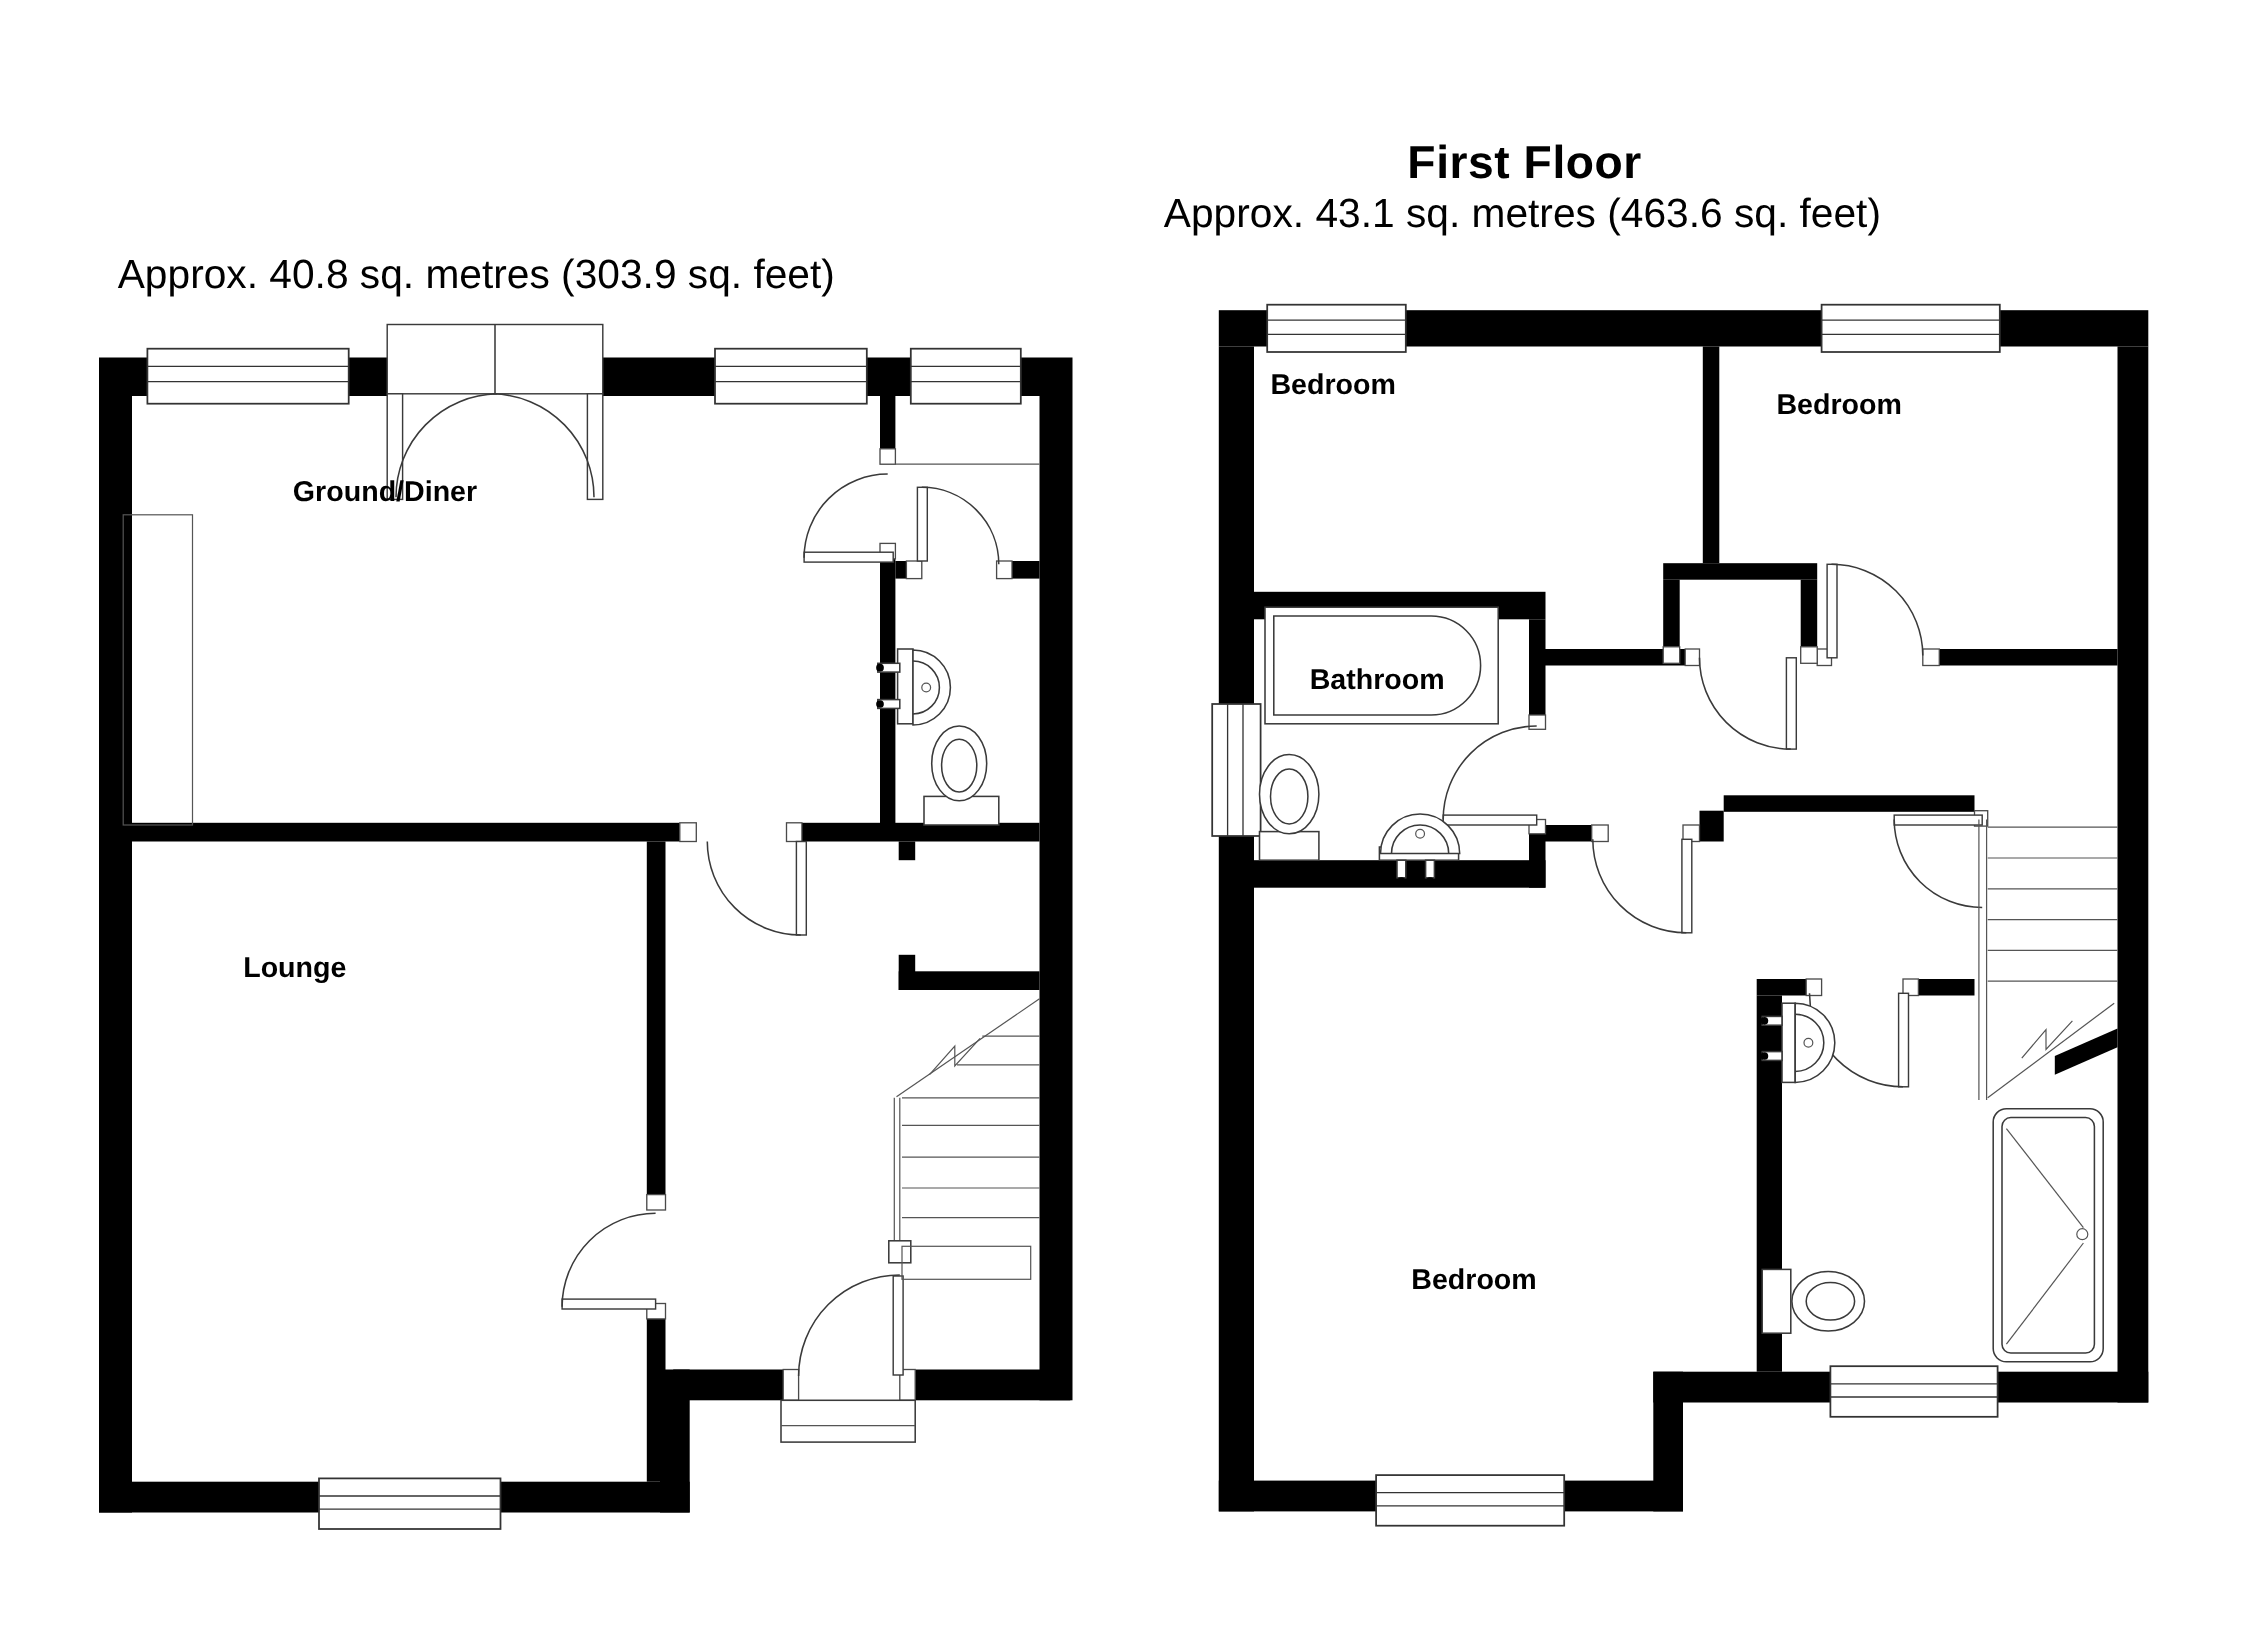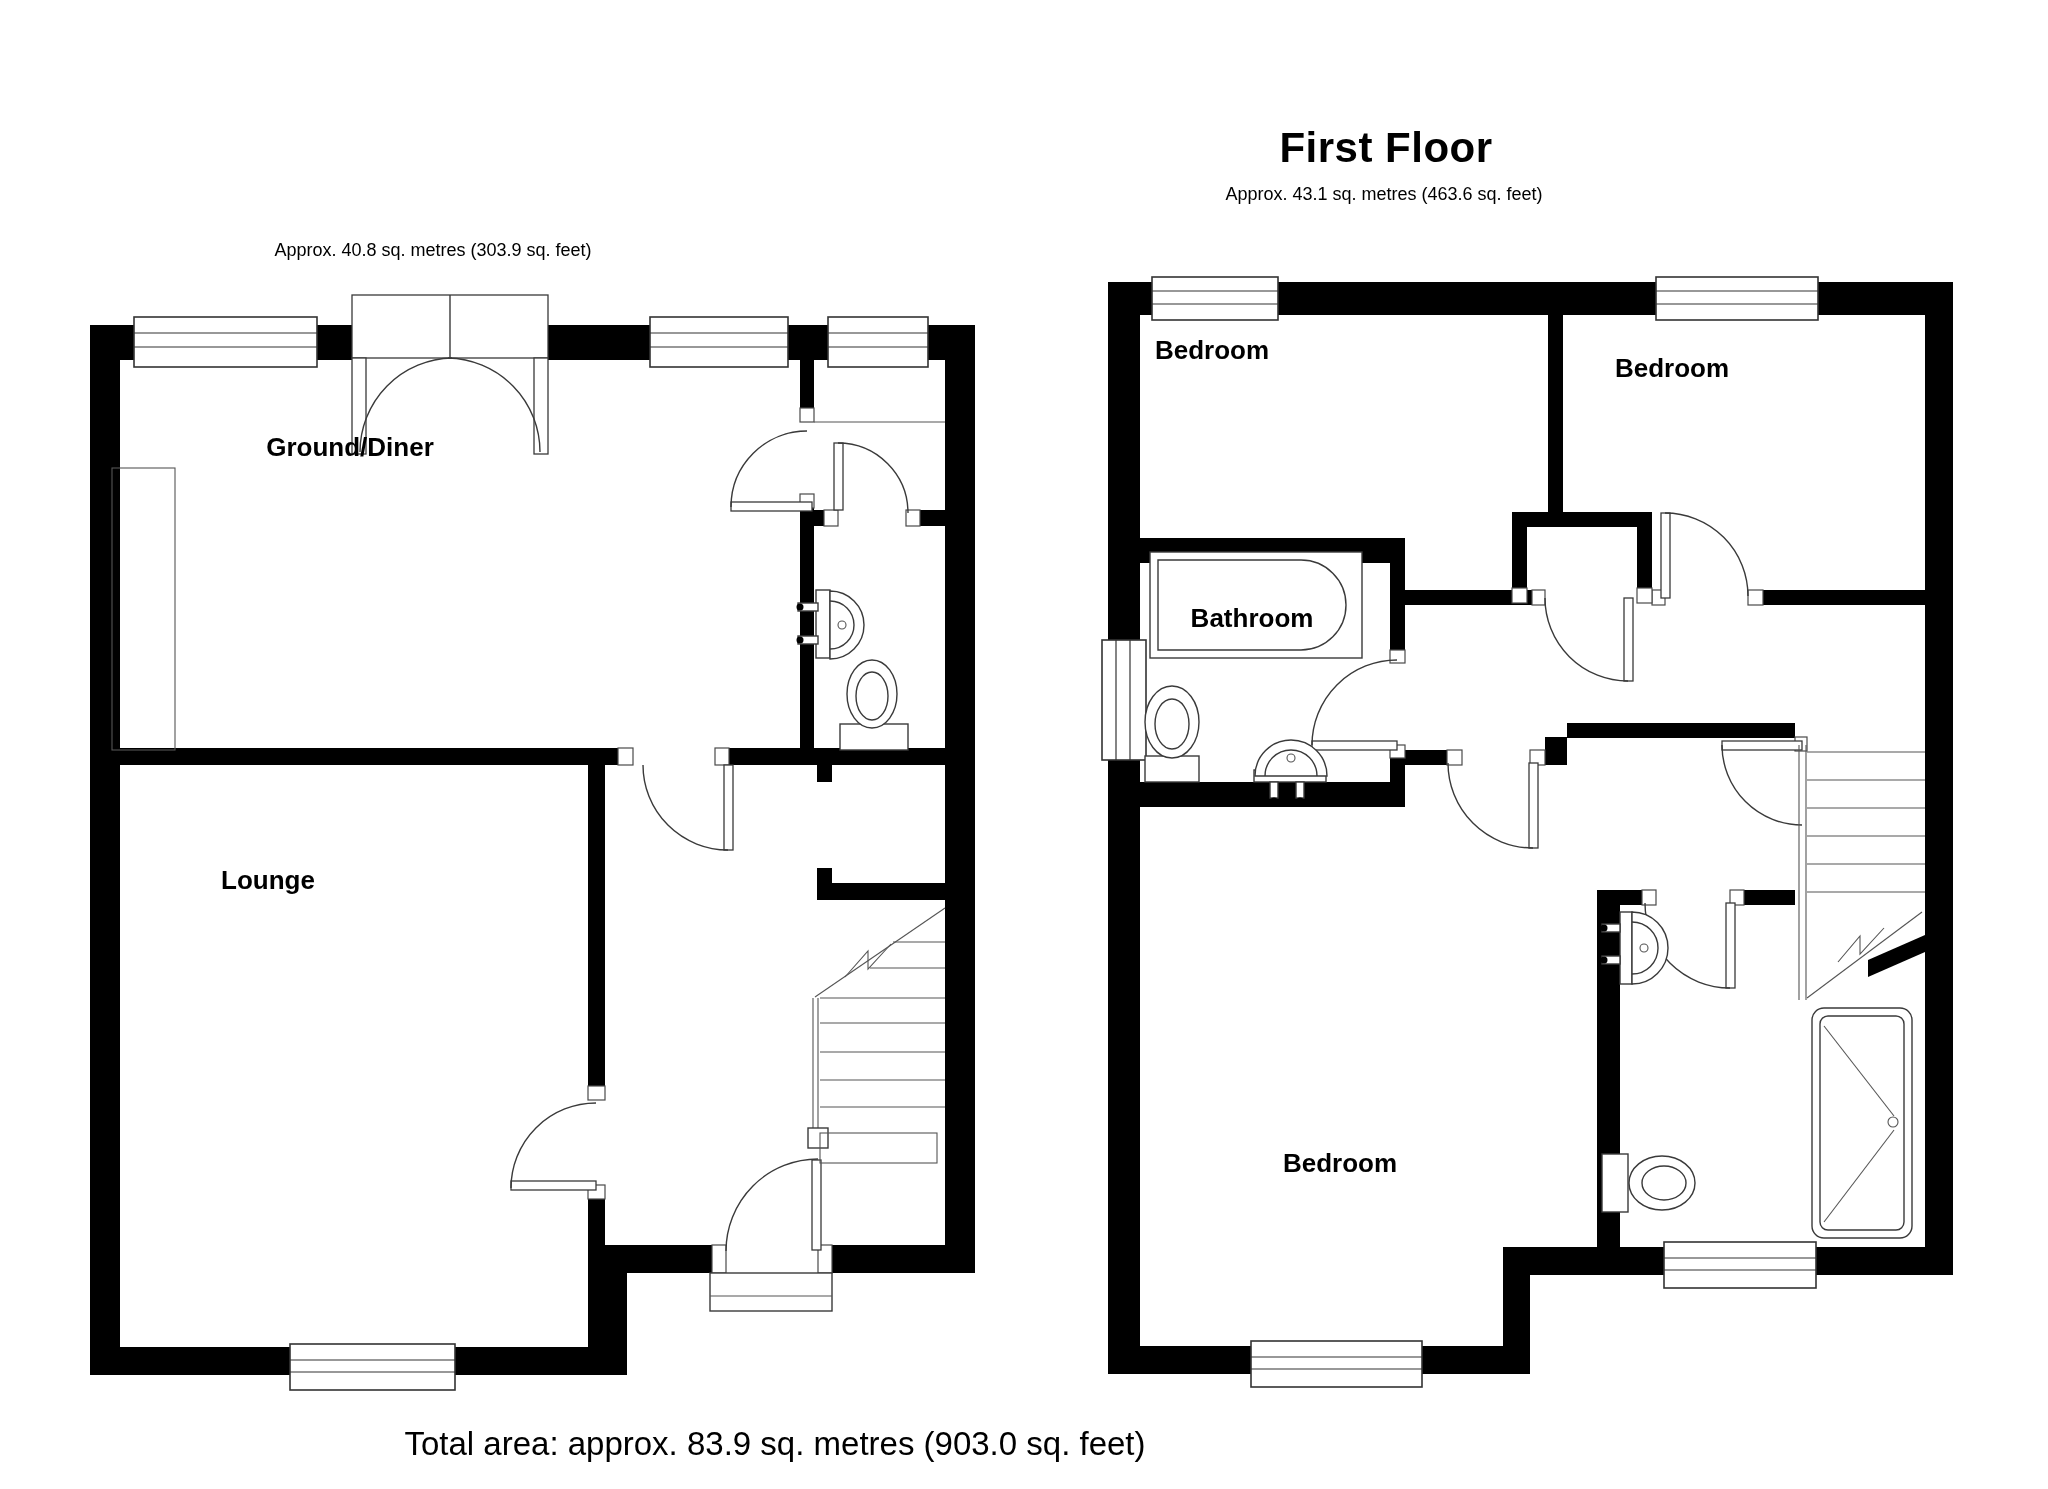--- a/index.html
+++ b/index.html
@@ -1,21 +1,21 @@
 <!DOCTYPE html>
 <html><head>
 <meta charset="utf-8">
 <style>
   html,body{margin:0;padding:0;background:#fff;}
   #stage{position:relative;width:2048px;height:1489px;background:#fff;overflow:hidden;
          font-family:"Liberation Sans", sans-serif;color:#000;}
   #plan-svg{position:absolute;left:0;top:0;}
   .lbl{position:absolute;transform:translate(-50%,-50%);white-space:nowrap;}
   .title{font-size:42px;font-weight:bold;letter-spacing:0.5px;}
-  .sub{font-size:18px;}
+  .sub{font-size:37px;}
   .room{font-size:26px;font-weight:bold;}
   .total{font-size:33px;}
   .wall{fill:#000;stroke:none;}
   .jamb{fill:#fff;stroke:#4a4a4a;stroke-width:1.2;}
   .win{fill:#fff;stroke:#333;stroke-width:1.6;}
   .winline{stroke:#333;stroke-width:1.2;fill:none;}
   .thin{stroke:#3a3a3a;stroke-width:1.4;fill:none;}
   .thin2{stroke:#555;stroke-width:1.1;fill:none;}
   .fix{stroke:#3a3a3a;stroke-width:1.4;fill:#fff;}
   .leaf{fill:#fff;stroke:#3a3a3a;stroke-width:1.3;}
@@ -294,14 +294,13 @@
   <div class="lbl sub" style="left:1384px;top:194px">Approx. 43.1 sq. metres (463.6 sq. feet)</div>
 
   <div class="lbl room" style="left:350px;top:447px">Ground/Diner</div>
   <div class="lbl room" style="left:268px;top:880px">Lounge</div>
 
   <div class="lbl room" style="left:1212px;top:350px">Bedroom</div>
   <div class="lbl room" style="left:1672px;top:368px">Bedroom</div>
   <div class="lbl room" style="left:1252px;top:618px">Bathroom</div>
   <div class="lbl room" style="left:1340px;top:1163px">Bedroom</div>
 
-  <div class="lbl total" style="left:775px;top:1444px">Total area: approx. 83.9 sq. metres (903.0 sq. feet)</div>
 </div>
 
 </body></html>

